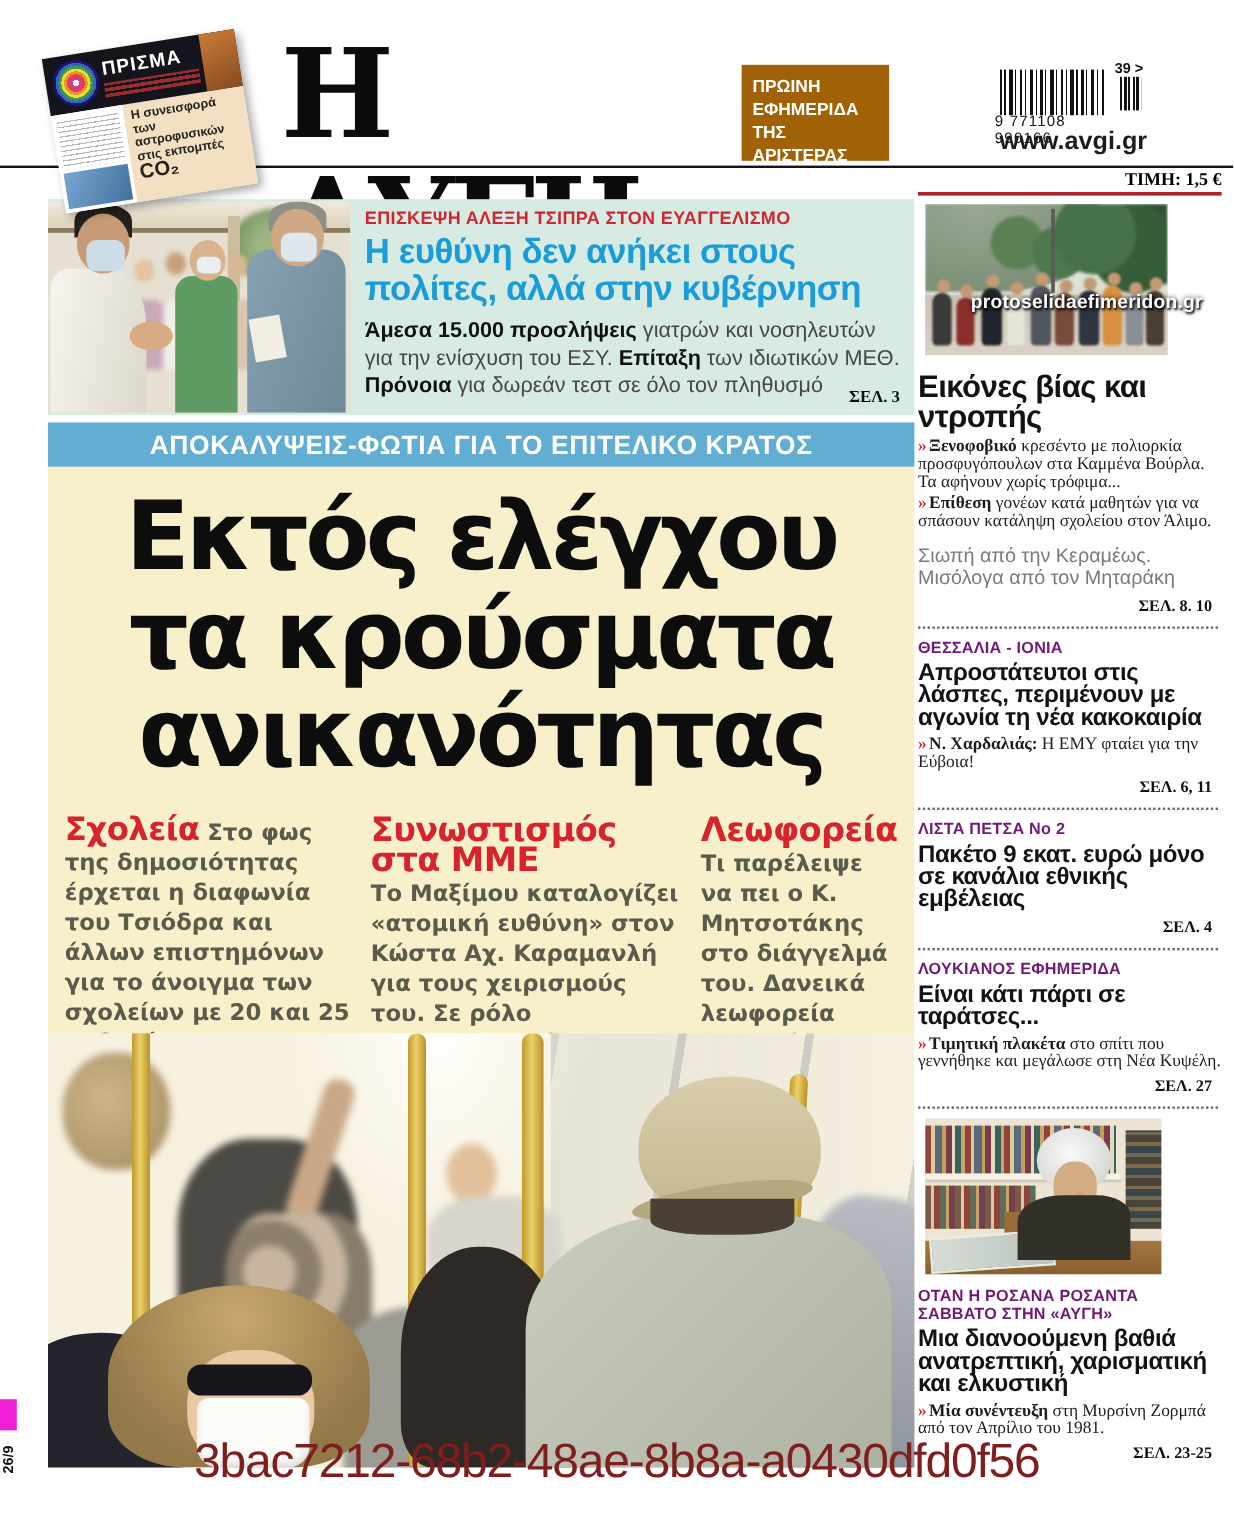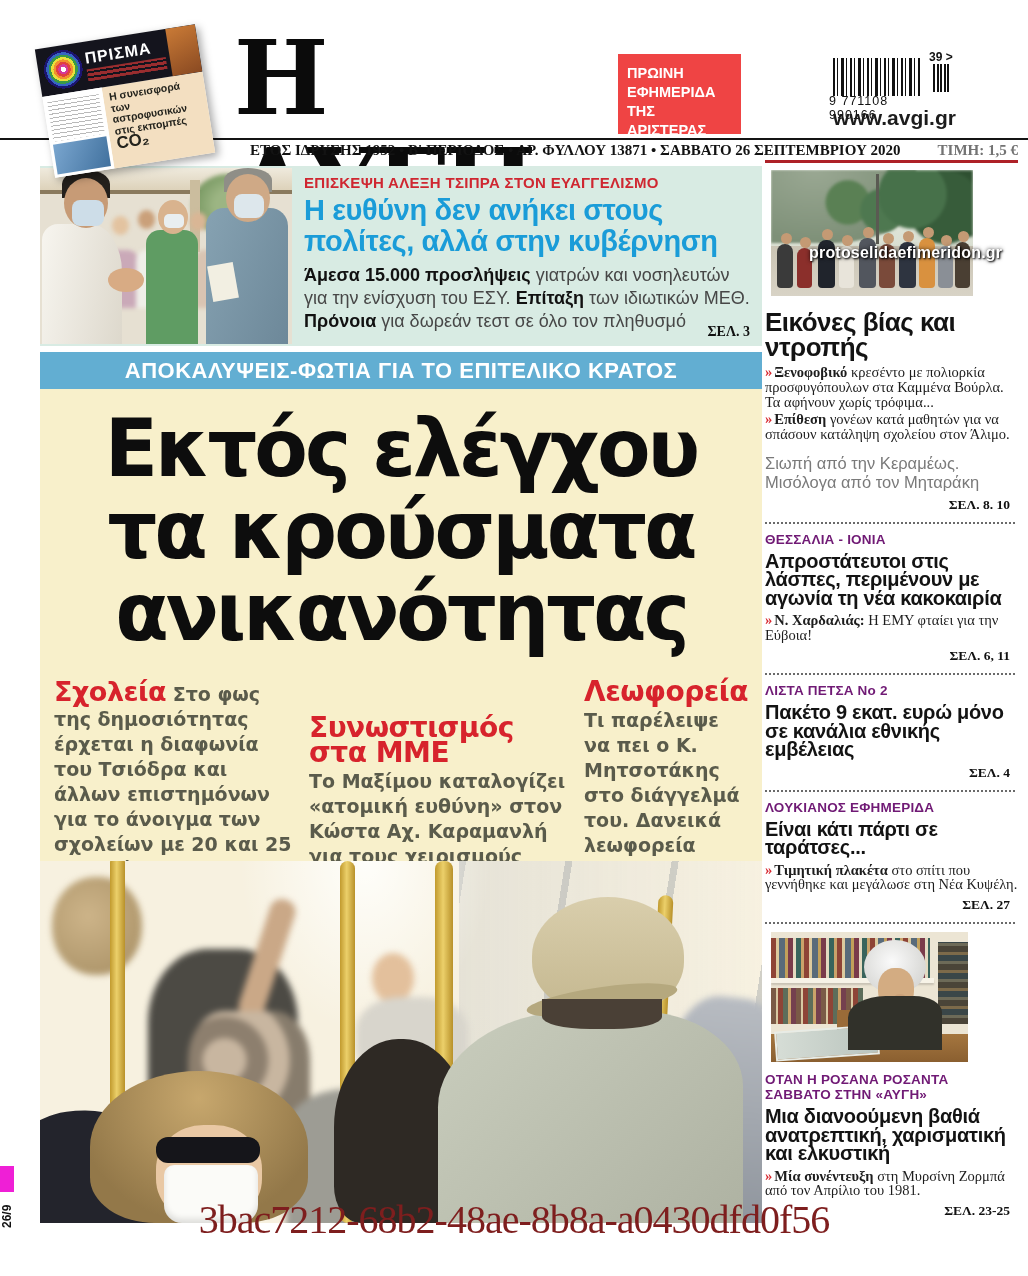--- a/index.html
+++ b/index.html
@@ -3,35 +3,35 @@
 <meta charset="utf-8">
 <style>
   * { margin:0; padding:0; box-sizing:border-box; }
   body { background:#ffffff; font-family:"Liberation Sans", sans-serif; }
   .page { position:relative; width:1028px; height:1276px; background:#fff; overflow:hidden; }
 
   
   .rule-top { position:absolute; top:138px; left:0; width:1028px; height:2px; background:#141414; }
   .mast-title { position:absolute; top:28px; left:234px; width:390px; font-family:"DejaVu Serif", serif;
     font-weight:bold; font-size:100px; line-height:104px; letter-spacing:-4px; color:#0b0b0b; transform:scaleY(1.03); }
-  .mast-box { position:absolute; top:54px; left:618px; width:123px; height:80px; background:#ef4444;
+  .mast-box { position:absolute; top:54px; left:618px; width:123px; height:80px; background:#a16207;
     color:#fff; font-weight:bold; font-size:14.5px; line-height:19px; padding:10px 9px; }
   .mast-box span { display:block; }
   .bc-wrap { position:absolute; top:52px; left:833px; width:140px; height:58px; }
   .bc-bars { position:absolute; left:0; top:6px; width:88px; height:38px;
     background:repeating-linear-gradient(90deg,#111 0 2px,#fff 2px 4px,#111 4px 5px,#fff 5px 8px,#111 8px 11px,#fff 11px 13px,#111 13px 14px,#fff 14px 17px); }
   .bc-num { position:absolute; left:-4px; top:42px; width:100px; font-size:12.5px; color:#111; letter-spacing:1px; }
   .bc-caret { position:absolute; left:96px; top:-2px; font-size:12px; font-weight:bold; color:#111; }
   .bc-small { position:absolute; left:100px; top:12px; width:18px; height:28px;
     background:repeating-linear-gradient(90deg,#111 0 2px,#fff 2px 4px,#111 4px 6px,#fff 6px 7px); }
   .website { position:absolute; top:106px; left:833px; font-size:21px; font-weight:600; color:#1c1c1c; }
   .dateline { position:absolute; top:142px; left:250px; font-family:"Liberation Serif", serif;
     font-weight:bold; font-size:15px; color:#131313; }
   .price { position:absolute; top:142px; left:760px; width:258px; text-align:right;
-    font-family:"Liberation Serif", serif; font-weight:bold; font-size:15px; color:#737373; }
+    font-family:"Liberation Serif", serif; font-weight:bold; font-size:15px; color:#000000; }
   .red-rule { position:absolute; top:160px; left:765px; width:253px; height:3px; background:#ae2128; }
 
   
   .prisma { position:absolute; top:36px; left:44px; width:162px; height:130px; background:#fdfdfb;
     transform:rotate(-9deg); box-shadow:3px 4px 8px rgba(0,0,0,.35); z-index:5; }
   .p-head { position:relative; height:48px; background:#14141d; overflow:hidden; }
   .p-rings { position:absolute; left:4px; top:3px; width:42px; height:42px; border-radius:50%;
     background:radial-gradient(circle,#ffffff 0 9%,#d43a9a 9% 17%,#e04040 17% 25%,#f09030 25% 33%,#e8e03a 33% 41%,#3a9a46 41% 49%,#3565c2 49% 57%,#1c1470 57% 65%,rgba(20,20,29,0) 65%); }
   .p-title { position:absolute; left:48px; top:8px; color:#fff; font-weight:bold; font-size:16px; letter-spacing:1px; }
   .p-sub { position:absolute; left:48px; top:28px; width:80px; height:12px;
@@ -59,21 +59,21 @@
   .ts-ref { position:absolute; right:6px; bottom:2px; font-family:"Liberation Serif", serif; font-weight:bold; font-size:14px; color:#111; }
 
   .banner { margin-top:6px; height:37px; background:#62aed2; color:#fff; text-align:center;
     font-weight:bold; font-size:22px; line-height:37px; letter-spacing:.5px; }
 
   .cream { height:472px; background:#f8f0cb; padding-top:18px; }
   .mh-line { text-align:center; font-family:"DejaVu Sans", sans-serif; font-weight:bold;
     font-size:78px; line-height:82px; letter-spacing:-3px; color:#0d0d0d; transform:scaleY(1.02); }
   .cols { display:flex; margin-top:26px; padding:0 14px; gap:16px; }
   .col { font-family:"DejaVu Sans", sans-serif; font-weight:bold; color:#5a5b4b; font-size:19px; line-height:25px; }
-  .col-1 { width:240px; } .col-2 { width:260px;margin-top:36px; } .col-3 { flex:1; position:relative; padding-bottom:24px; }
+  .col-1 { width:240px; } .col-2 { width:260px; } .col-3 { flex:1; position:relative; padding-bottom:24px; }
   .colTitle { color:#d7232c; font-size:27px; letter-spacing:-.5px; }
   .col-2 .colTitle, .col-3 .colTitle { display:block; font-size:28px; margin-bottom:4px; }
   .col-ref { position:absolute; right:2px; bottom:0; color:#111; font-family:"Liberation Serif", serif;
     font-weight:bold; font-size:15px; }
 
   
   .busphoto { position:relative; height:362px; background:#f7f1e0; overflow:hidden; }
   .bp-windows { position:absolute; right:0; top:0; width:42%; height:100%; opacity:.75;
     background:linear-gradient(90deg, rgba(170,175,180,.30), rgba(240,238,230,.05)),
     repeating-linear-gradient(99deg, rgba(140,146,152,.5) 0 7px, rgba(250,248,240,.04) 7px 105px); }
@@ -190,21 +190,21 @@
   .wa-photos { left:4px; bottom:4px; width:104px; height:30px; border:2px solid #e8ece6;
     background:linear-gradient(90deg,#d6ddd6,#b9c4bd); transform:rotate(-4deg); }
   .wa-hair { right:42px; top:8px; width:62px; height:54px; border-radius:50%;
     background:radial-gradient(circle at 45% 40%, #fafafa, #d5d5d2 80%); }
   .wa-face { right:54px; top:36px; width:36px; height:42px; background:#d3ac82; border-radius:45%; }
   .wa-hand { right:60px; top:62px; width:16px; height:26px; background:#caa179; border-radius:8px; }
   .wa-body { right:26px; top:64px; width:94px; height:54px; background:#31312a; border-radius:40% 30% 0 0; }
 
   
   .footer-id { position:absolute; left:0; top:1196px; width:1028px; text-align:center;
-    font-family:Liberation Serif, serif; font-size:40px; letter-spacing:-1px; color:#7e1e1e; }
+    font-family:Liberation Sans, sans-serif; font-size:40px; letter-spacing:-1px; color:#7e1e1e; }
   .pink-tab { position:absolute; left:0; top:1166px; width:14px; height:26px; background:#ef1fd6; }
   .edge-date { position:absolute; left:0; top:1194px; width:15px; height:44px; writing-mode:vertical-rl;
     transform:rotate(180deg); font-weight:bold; font-size:12px; color:#111; text-align:center; }
 </style>
 </head>
 <body>
 
 <div class="page">
 
   <div class="rule-top"></div>
@@ -214,21 +214,20 @@
     <span>ΕΦΗΜΕΡΙΔΑ</span>
     <span>ΤΗΣ ΑΡΙΣΤΕΡΑΣ</span>
   </div>
   <div class="bc-wrap">
     <div class="bc-bars"></div>
     <div class="bc-caret">39 &gt;</div>
     <div class="bc-small"></div>
     <div class="bc-num">9 771108 990166</div>
   </div>
   <div class="website">www.avgi.gr</div>
-  <div class="dateline">ΕΤΟΣ ΙΔΡΥΣΗΣ 1952 • Β' ΠΕΡΙΟΔΟΣ • ΑΡ. ΦΥΛΛΟΥ 13871 • ΣΑΒΒΑΤΟ 26 ΣΕΠΤΕΜΒΡΙΟΥ 2020</div>
   <div class="price">ΤΙΜΗ: 1,5 €</div>
   <div class="red-rule"></div>
 
   <div class="prisma">
     <div class="p-head">
       <div class="p-rings"></div>
       <div class="p-title">ΠΡΙΣΜΑ</div>
       <div class="p-sub"></div>
       <div class="p-orange"></div>
     </div>

